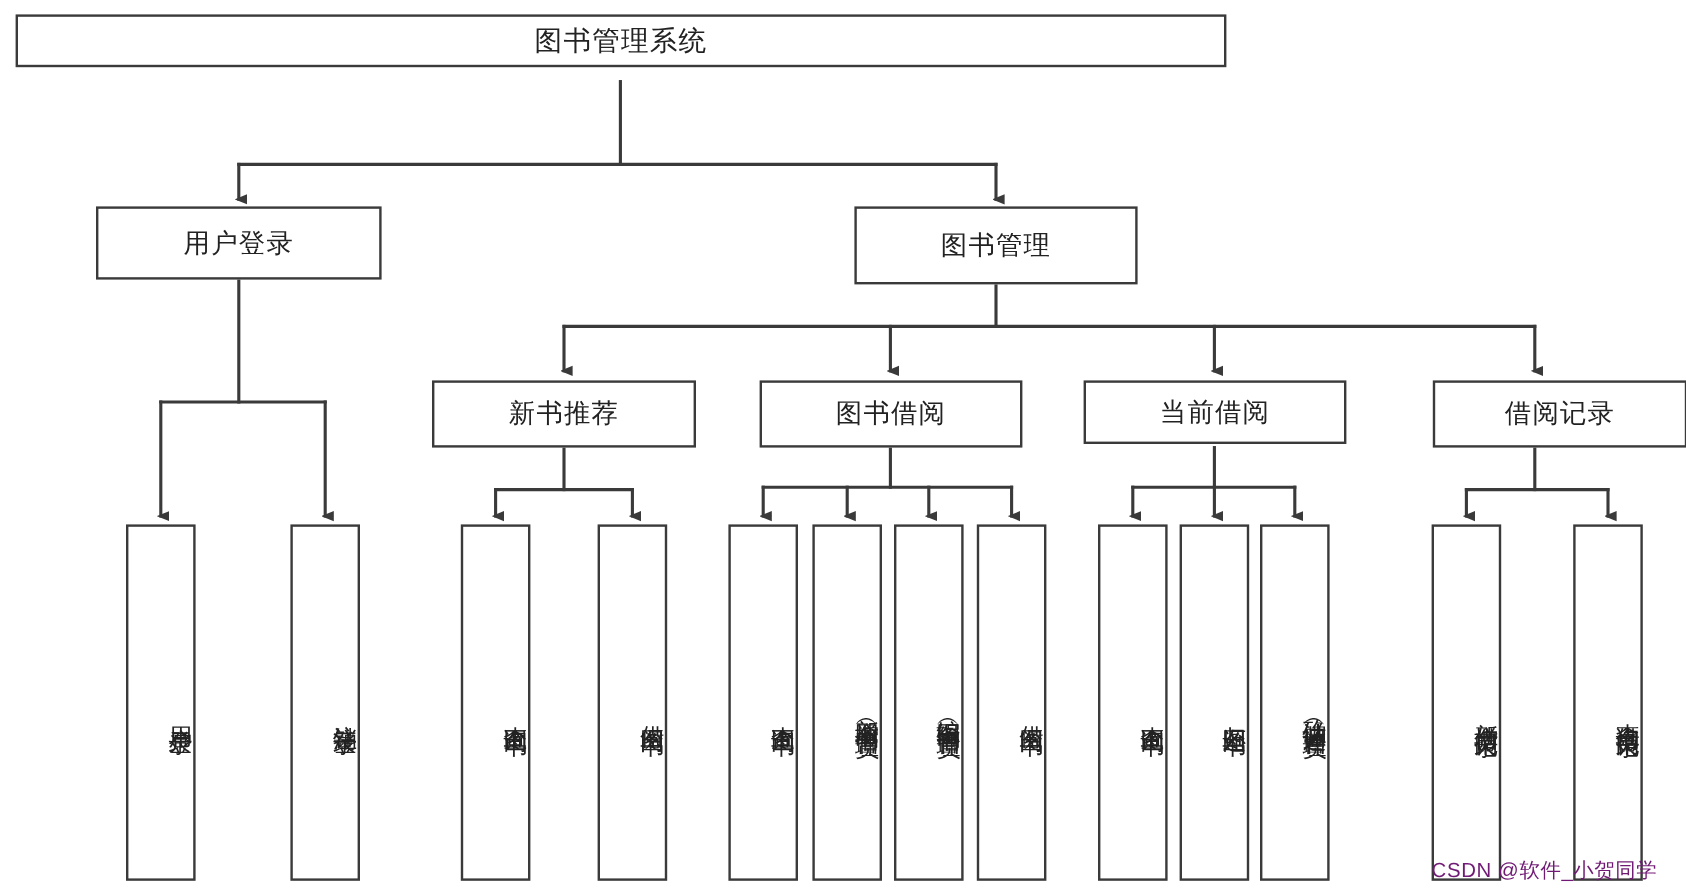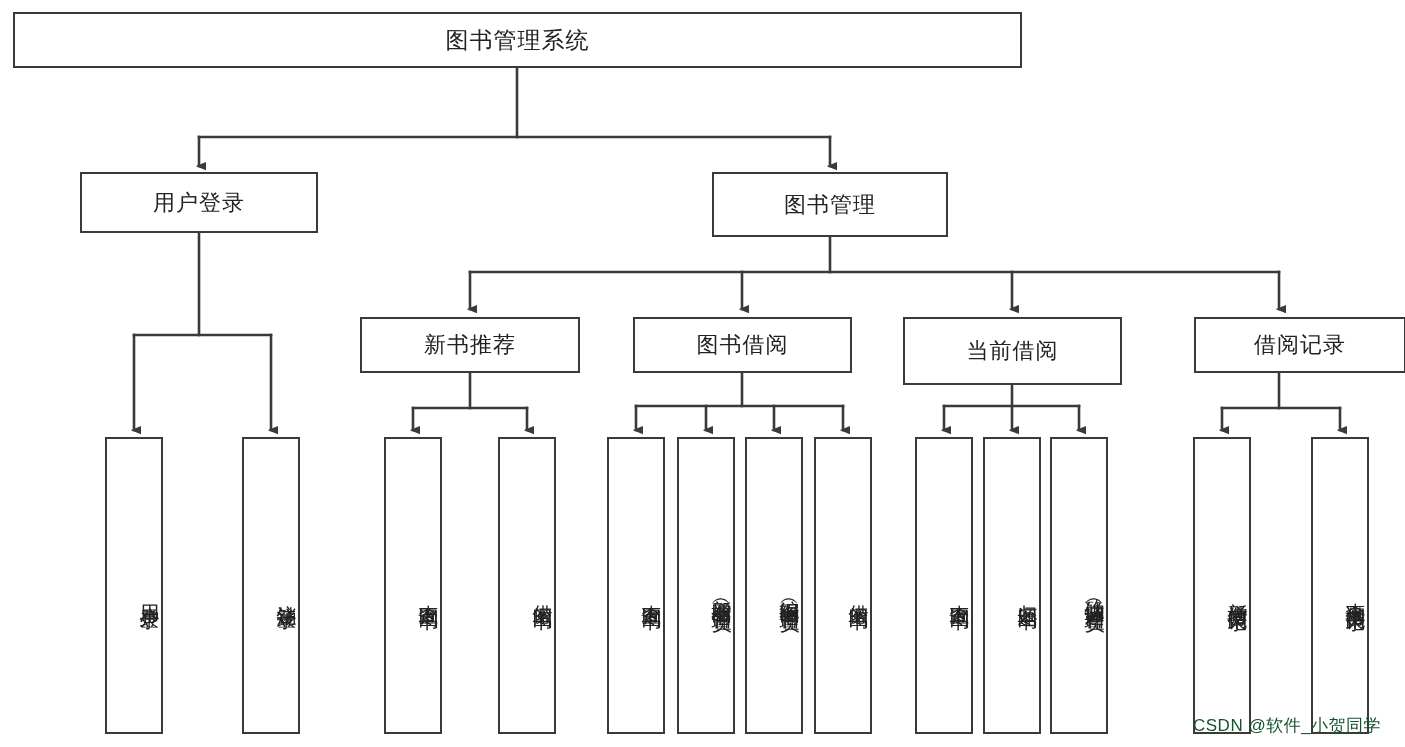--- a/index.html
+++ b/index.html
@@ -54,21 +54,21 @@
   }
   .vtext {
     display: block;
     writing-mode: vertical-rl;
     text-orientation: upright;
     white-space: nowrap;
   }
   .watermark {
     position: absolute;
     font-size: 17px;
-    color: #14532d;
+    color: #701a75;
     white-space: nowrap;
     letter-spacing: 0.5px;
   }
 </style>
 </head>
 <body>
 
 <div id="canvas">
 
   <svg id="wires" viewBox="0 0 1405 747" xmlns="http://www.w3.org/2000/svg">
@@ -114,38 +114,38 @@
       <path d="M1012,406 L1012,430" marker-end="url(#arrow)"></path>
       <path d="M1079,406 L1079,430" marker-end="url(#arrow)"></path>
 
       <path d="M1279,373 L1279,408"></path>
       <path d="M1222,408 L1340,408"></path>
       <path d="M1222,408 L1222,430" marker-end="url(#arrow)"></path>
       <path d="M1340,408 L1340,430" marker-end="url(#arrow)"></path>
     </g>
   </svg>
 
-  <div class="node horiz root" style="left:13px; top:12px; width:1009px; height:56px;">
+  <div class="node horiz root" style="left:13px; top:12px; width:1009px; height:44px;">
     <span>图书管理系统</span>
   </div>
 
   <div class="node horiz" style="left:80px; top:172px; width:238px; height:61px;">
     <span>用户登录</span>
   </div>
   <div class="node horiz" style="left:712px; top:172px; width:236px; height:65px;">
     <span>图书管理</span>
   </div>
 
   <div class="node horiz" style="left:360px; top:317px; width:220px; height:56px;text-align:center;">
     <span>新书推荐</span>
   </div>
   <div class="node horiz" style="left:633px; top:317px; width:219px; height:56px;">
     <span>图书借阅</span>
   </div>
-  <div class="node horiz" style="left:903px; top:317px; width:219px; height:68px;">
+  <div class="node horiz" style="left:903px; top:317px; width:219px; height:53px;">
     <span>当前借阅</span>
   </div>
   <div class="node horiz" style="left:1173px; top:317px; width:212px; height:56px;margin-left:21px;">
     <span>借阅记录</span>
   </div>
 
   <div class="node vert" style="left:105px; top:437px; width:58px; height:297px;">
     <span class="vtext">用户登录</span>
   </div>
   <div class="node vert" style="left:242px; top:437px; width:58px; height:297px;">

